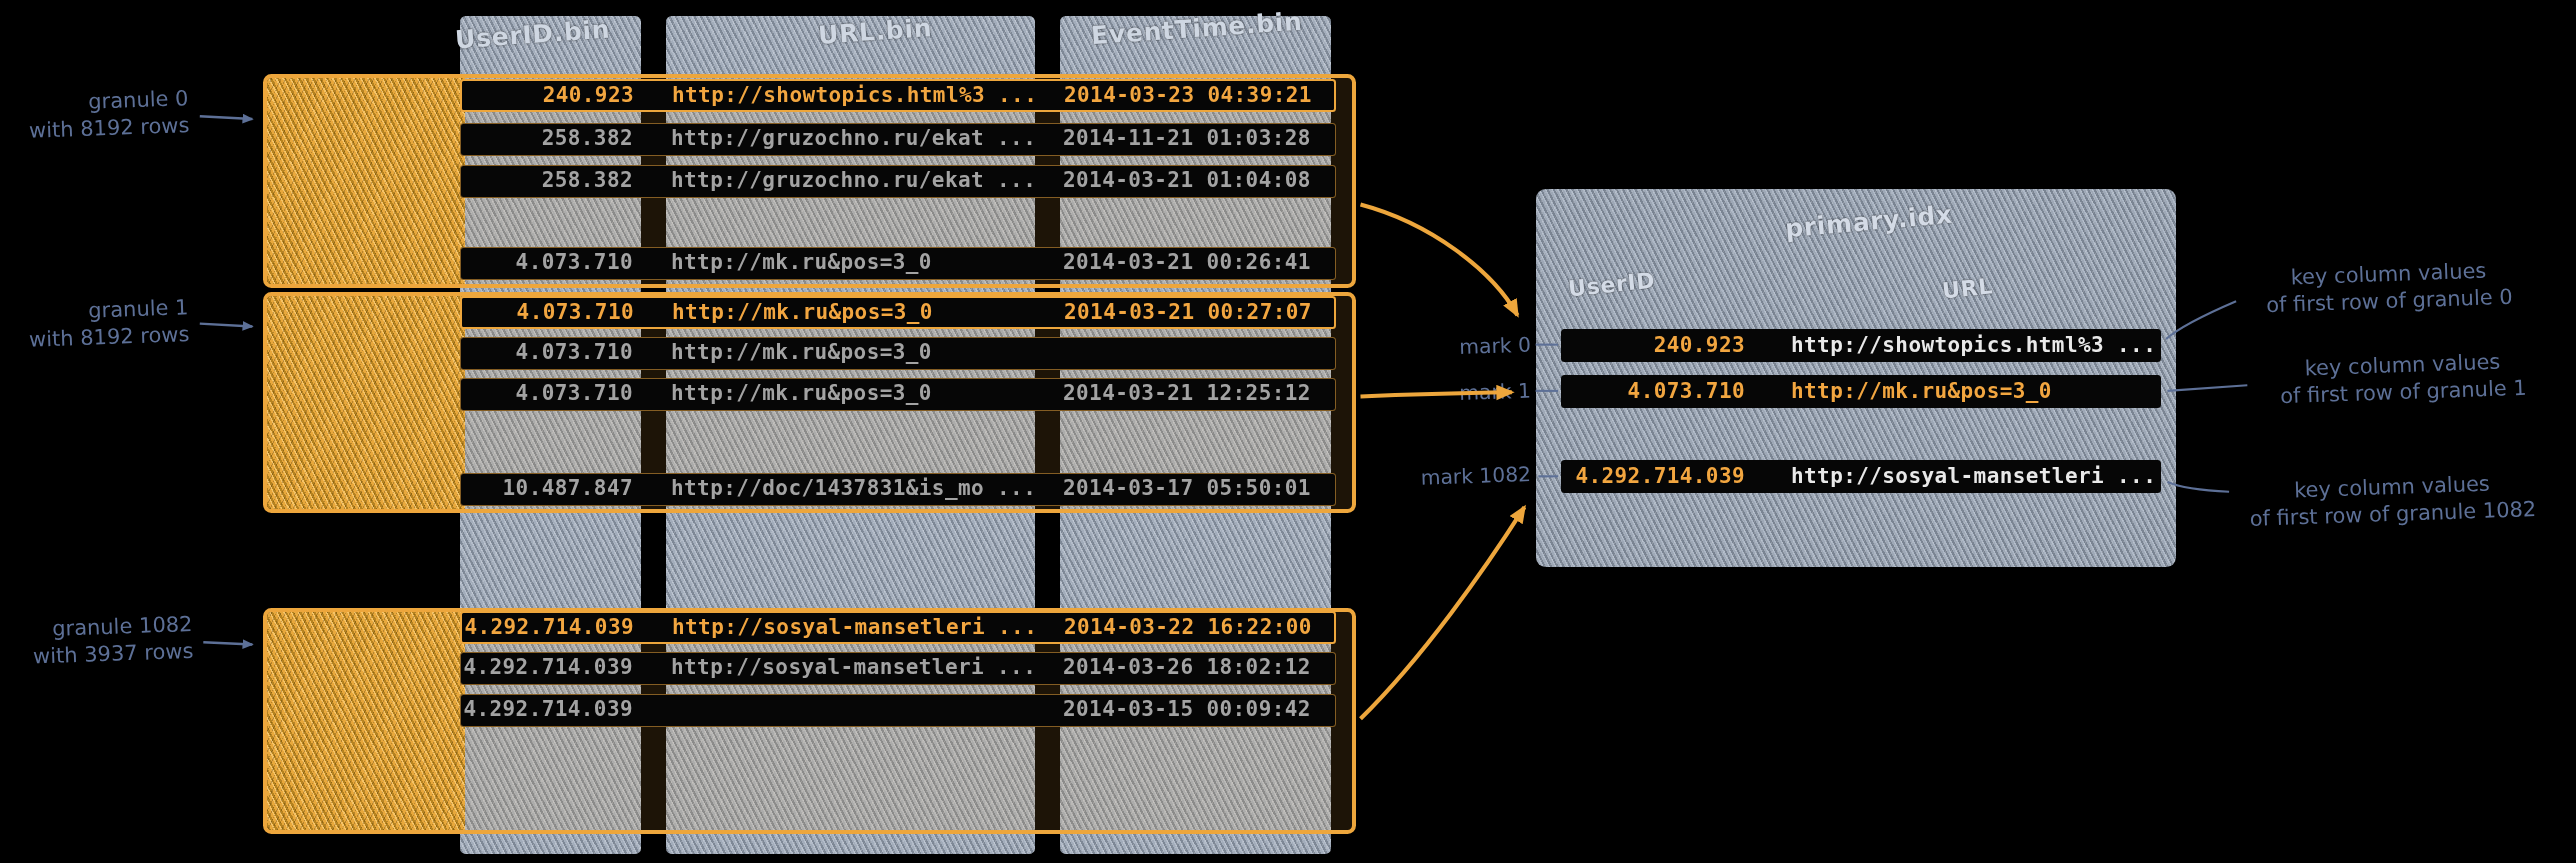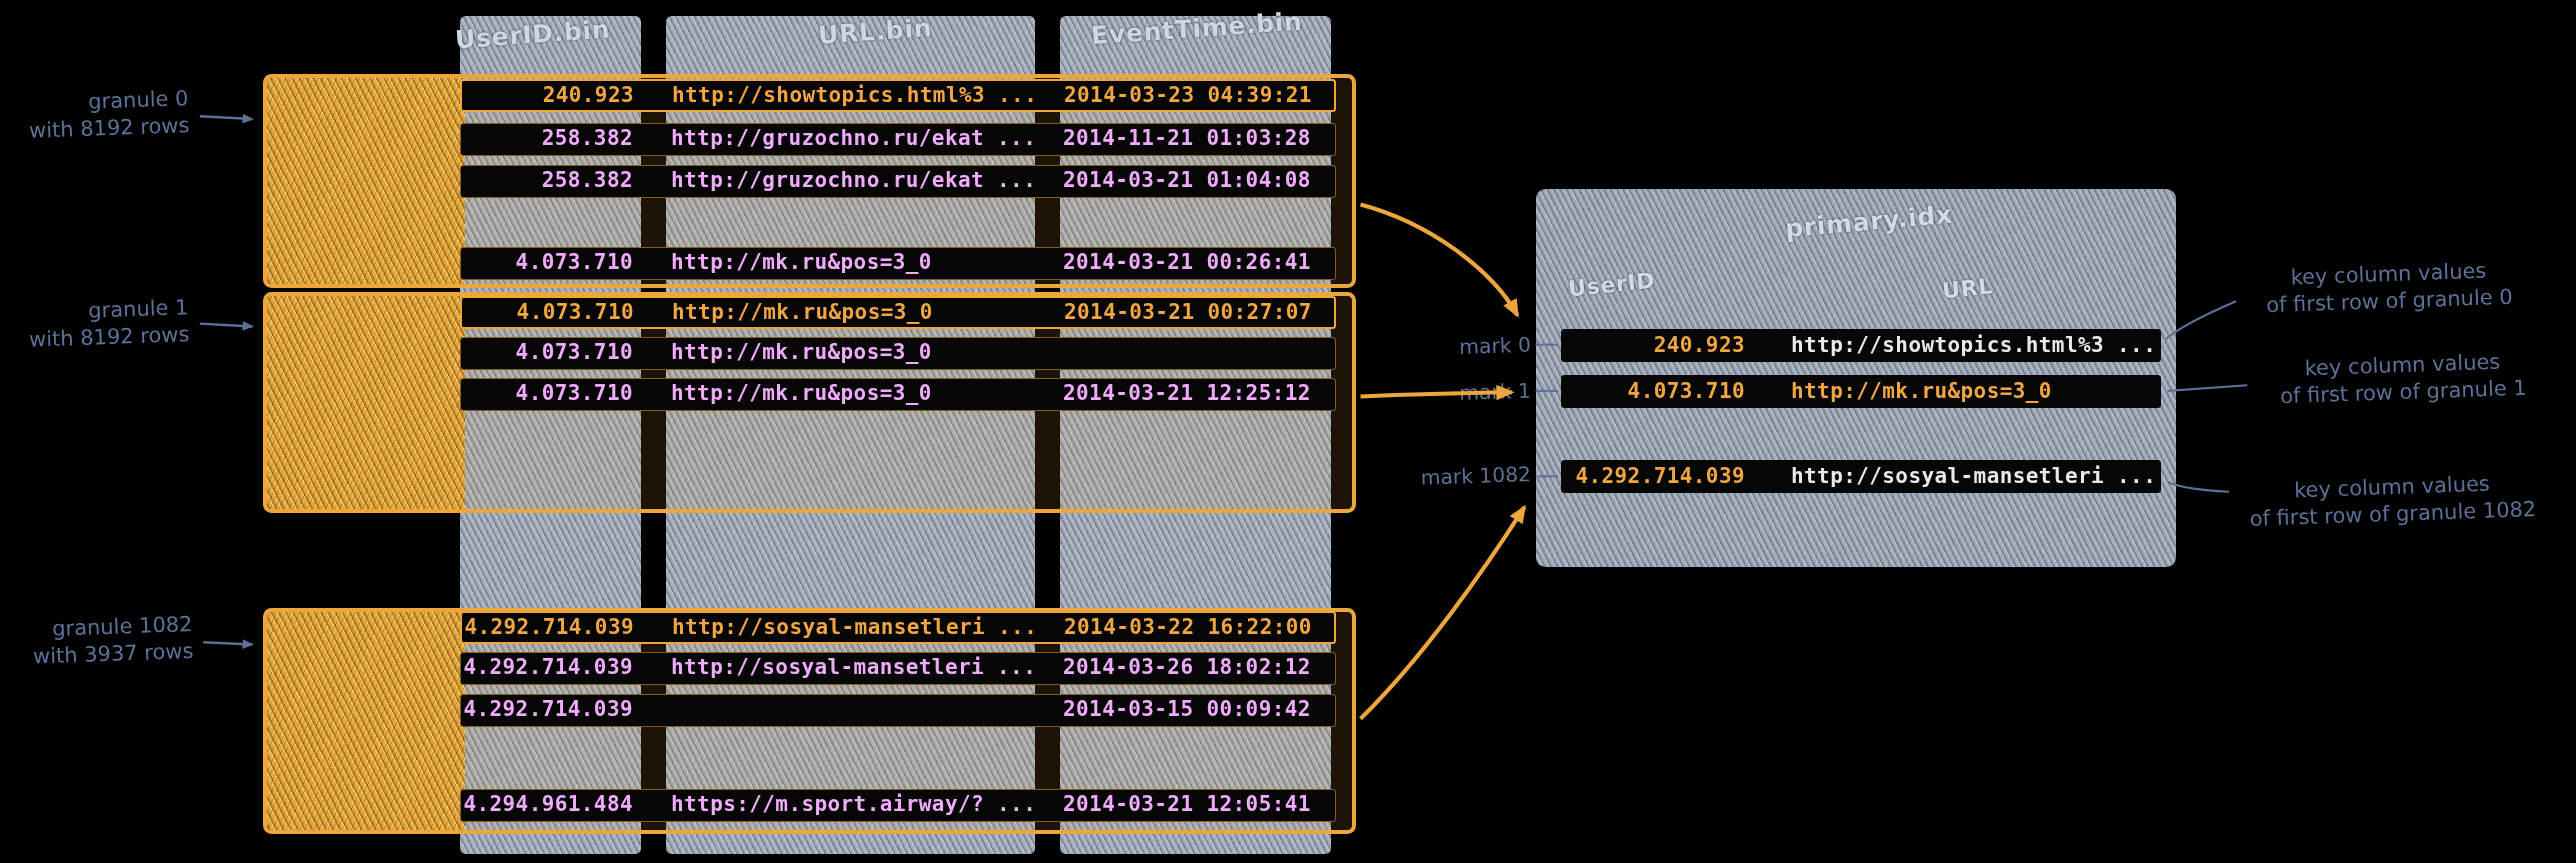--- a/index.html
+++ b/index.html
@@ -32,21 +32,21 @@
       repeating-linear-gradient(63deg, #f6c468 0 1.4px, #b5821f 1.4px 3.5px, #e8a83c 3.5px 6.3px);
   }
   
   .trow{
     position:absolute;left:460px;width:876px;height:33px;box-sizing:border-box;
     background:#060606;border:1.4px solid rgba(237,166,60,.55);border-radius:3.5px;
   }
   .trow.hl{border:2.8px solid #eda63c;}
   .trow .c{
     position:absolute;top:0;height:100%;line-height:29px;white-space:nowrap;
-    font-family:"DejaVu Sans Mono",monospace;font-weight:700;font-size:21px;color:#f0abfc;
+    font-family:"DejaVu Sans Mono",monospace;font-weight:700;font-size:21px;color:#a3a3a3;
     letter-spacing:0.4px;
   }
   .trow.hl .c{color:#f2a640;}
   .c.uid{left:0;width:172px;text-align:right;}
   .c.url{left:210px;width:373px;}
   .c.time{left:602px;width:272px;}
   
   .binheader{
     position:absolute;color:#cfd7e2;font-size:25px;font-weight:600;letter-spacing:0.7px;
     transform:rotate(-4deg);text-shadow:0 0 2.1px rgba(0,0,0,.7);z-index:20;white-space:nowrap;
@@ -139,39 +139,39 @@
   <div class="trow" style="top:337px">
     <span class="c uid">4.073.710</span>
     <span class="c url">http://mk.ru&amp;pos=3_0</span>
     <span class="c time"></span>
   </div>
   <div class="trow" style="top:378px">
     <span class="c uid">4.073.710</span>
     <span class="c url">http://mk.ru&amp;pos=3_0</span>
     <span class="c time">2014-03-21 12:25:12</span>
   </div>
+  <div class="trow" style="top:473px">
+    <span class="c uid">10.487.847</span>
+    <span class="c url">http://doc/1437831&amp;is_mo ...</span>
+    <span class="c time">2014-03-17 05:50:01</span>
+  </div>
 
   <div class="trow hl" style="top:611px">
     <span class="c uid">4.292.714.039</span>
     <span class="c url">http://sosyal-mansetleri ...</span>
     <span class="c time">2014-03-22 16:22:00</span>
   </div>
   <div class="trow" style="top:652px">
     <span class="c uid">4.292.714.039</span>
     <span class="c url">http://sosyal-mansetleri ...</span>
     <span class="c time">2014-03-26 18:02:12</span>
   </div>
   <div class="trow" style="top:694px">
     <span class="c uid">4.292.714.039</span>
     <span class="c time">2014-03-15 00:09:42</span>
-  </div>
-  <div class="trow" style="top:789px">
-    <span class="c uid">4.294.961.484</span>
-    <span class="c url">https://m.sport.airway/? ...</span>
-    <span class="c time">2014-03-21 12:05:41</span>
   </div>
 
   <div class="note right" style="left:28px;top:88px;width:161px">
     <div>granule 0</div>
     <div>with 8192 rows</div>
   </div>
   <div class="note right" style="left:28px;top:297px;width:161px">
     <div>granule 1</div>
     <div>with 8192 rows</div>
   </div>

